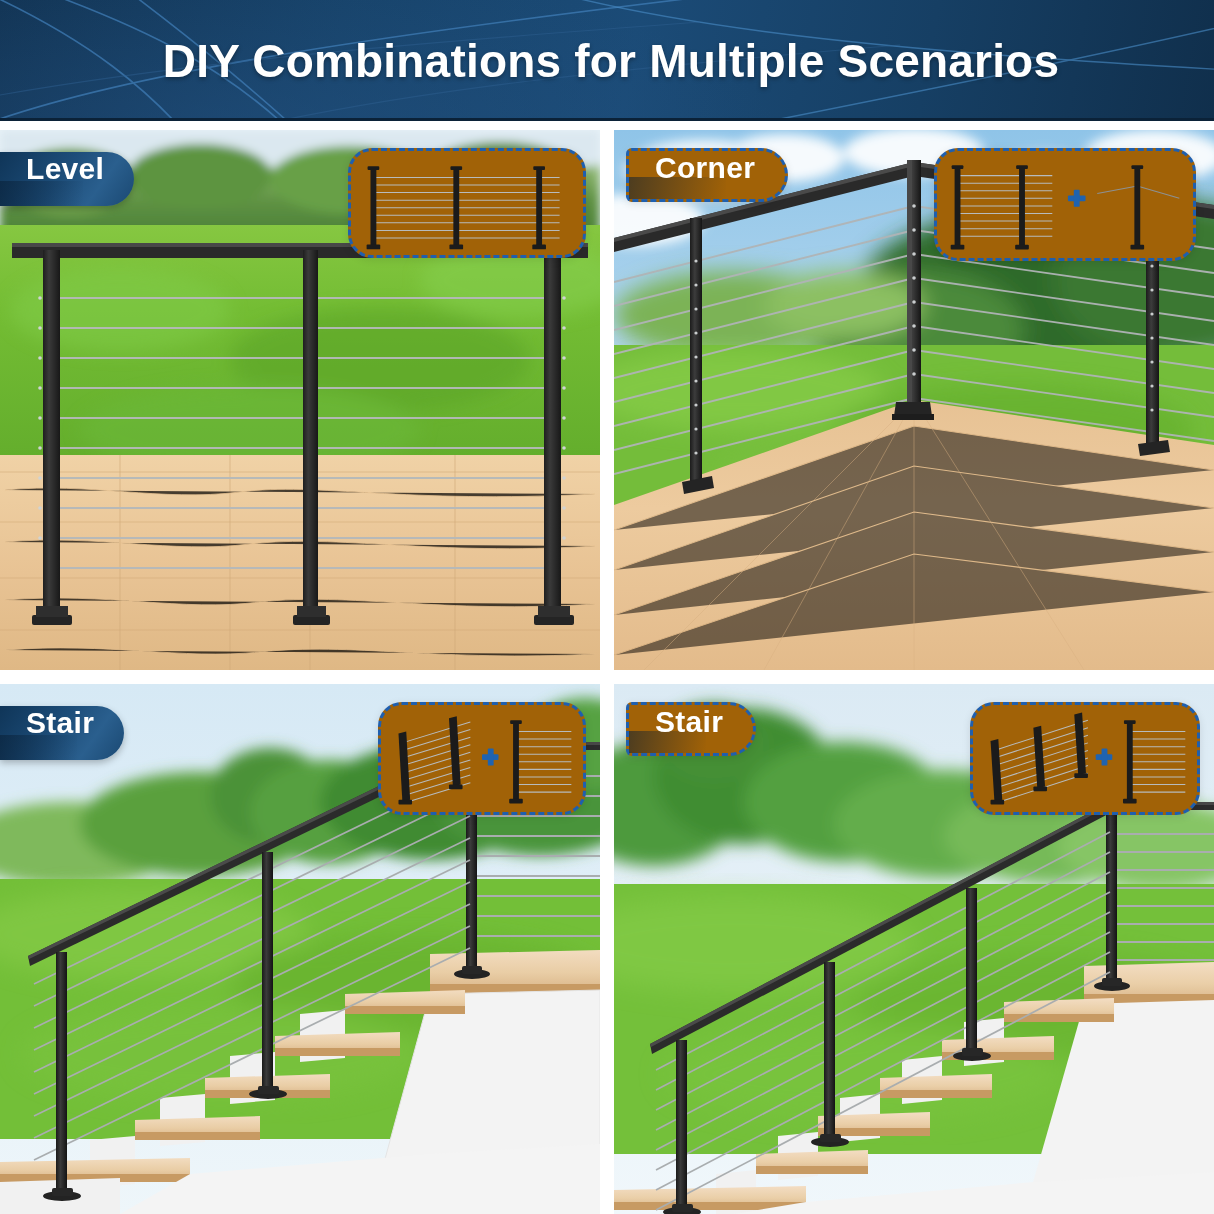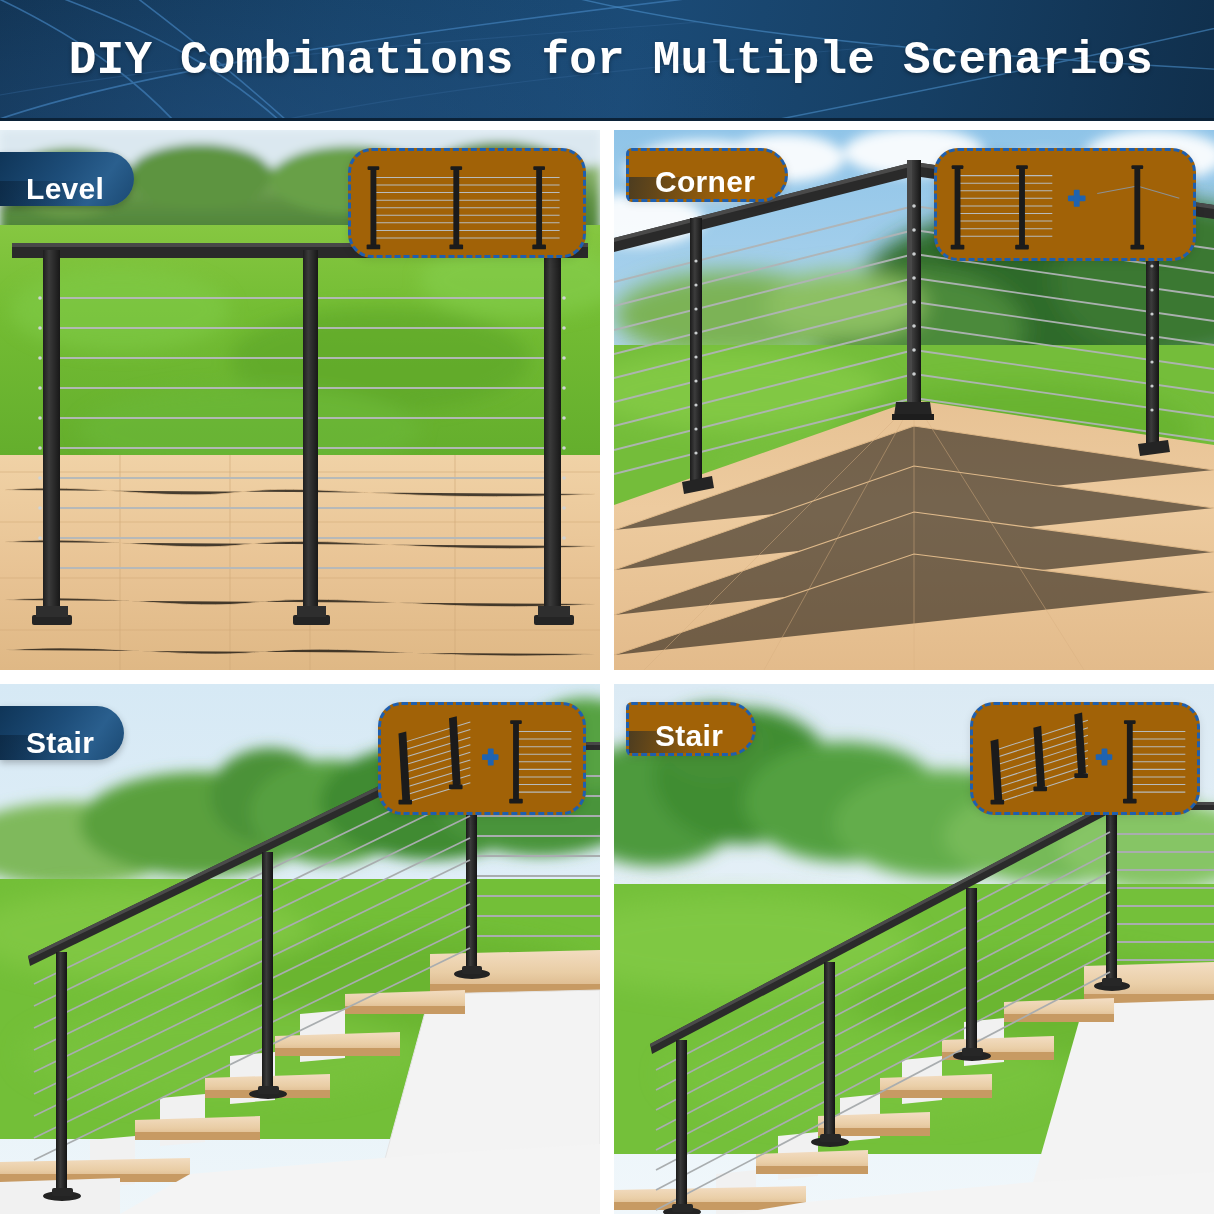--- a/index.html
+++ b/index.html
@@ -37,21 +37,21 @@
   }
   .header-title {
     position: absolute;
     left: 8px; right: 0; top: 50%;
     transform: translateY(-50%);
     text-align: center;
     color: #ffffff;
     font-size: 46px;
     font-weight: bold;
     letter-spacing: 0.2px;
-    font-family: Liberation Mono, monospace;
+    font-family: Liberation Sans, sans-serif;
     text-shadow: 0 2px 4px rgba(0,0,0,0.35);
     white-space: nowrap;
   }
 
   
   .grid {
     position: absolute;
     left: 0; top: 130px;
     width: 1214px; height: 1084px;
     display: grid;
@@ -66,21 +66,21 @@
     overflow: hidden;
     background: #eef4fa;
   }
 
   
   .badge {
     position: absolute;
     top: 22px;
     height: 54px;
     padding: 0 30px 0 26px;
-    display: flex; align-items: flex-end;
+    display: flex; align-items: flex-start;
     border-radius: 0 28px 28px 0;
     background: linear-gradient(125deg, #0f3558 0%, #1d4d79 45%, #2a5f8e 72%, #1a4872 100%);
     color: #ffffff;
     font-size: 30px;
     font-weight: bold;
     letter-spacing: 0.3px;
     box-shadow: 0 3px 7px rgba(0,0,0,0.25);
     z-index: 6;
   }
   .badge.flush { left: 0; padding-left: 26px; }

